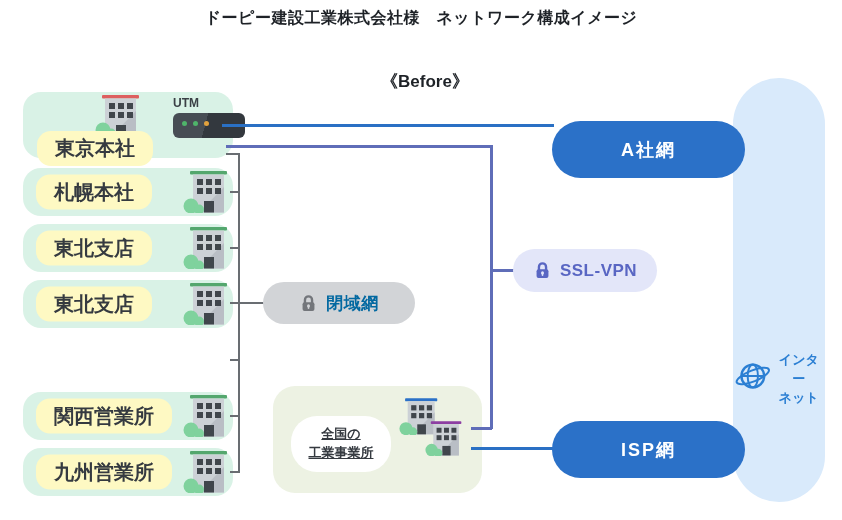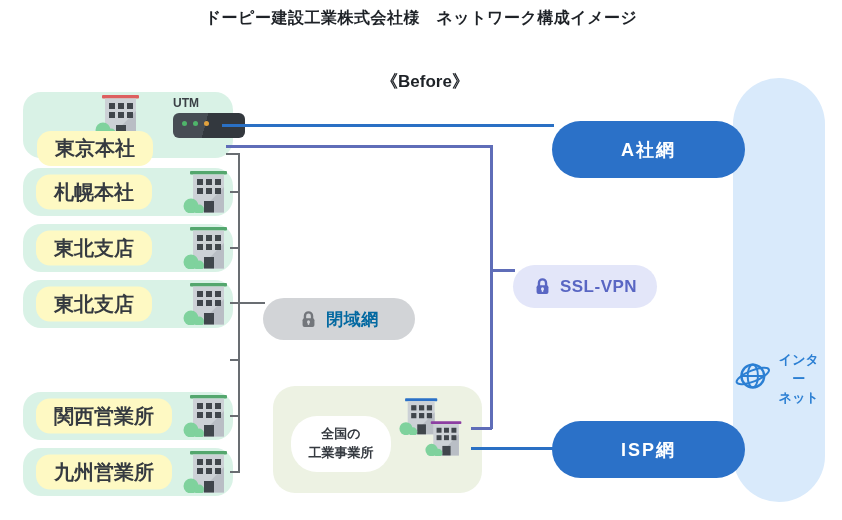--- a/index.html
+++ b/index.html
@@ -53,33 +53,33 @@
   .utm .led{position:absolute;top:8px;width:5px;height:5px;border-radius:50%;}
   .utm .led.g{background:#4fb56a;}
   .utm .led.o{background:#e2a23e;}
   .utm .l1{left:9px;} .utm .l2{left:20px;} .utm .l3{left:31px;}
   
   .plantbox{position:absolute;left:273px;top:386px;width:209px;height:107px;
     background:#edf2e3;border-radius:22px;}
   .plant-pill{
     position:absolute;left:18px;top:30px;min-width:68px;background:#fff;border-radius:26px;
     padding:9px 16px;text-align:center;font-size:13px;font-weight:bold;
-    color:#353a40;line-height:1.45;white-space:nowrap;
+    color:#353a40;line-height:1.45;white-space:nowrap;text-decoration:underline;
   }
   .plantbox .b1{left:126px;top:12px;}
   .plantbox .b2{left:152px;top:35px;}
   
   .line{position:absolute;}
   .line.blue{background:#2a70c4;}
   .line.slate{background:#5f6db8;}
   .line.gray{background:#696d72;}
   
   .netpill{
     position:absolute;display:flex;align-items:center;justify-content:center;gap:8px;
-    border-radius:22px;font-weight:bold;font-size:17px;letter-spacing:.5px;margin-top:16px;
+    border-radius:22px;font-weight:bold;font-size:17px;letter-spacing:.5px;
   }
   .netpill.closed{left:263px;top:282px;width:152px;height:42px;background:#d2d4d7;color:#0369a1;}
   .netpill.closed .keyhole{fill:#d2d4d7;}
   .netpill.vpn{left:513px;top:249px;width:144px;height:43px;background:#e3e6f9;color:#5966c3;}
   .netpill.vpn .keyhole{fill:#e3e6f9;}
   .bluepill{
     position:absolute;left:552px;width:193px;height:57px;border-radius:28.5px;
     background:#2b71c8;color:#fff;font-size:18px;font-weight:bold;letter-spacing:2px;
     display:flex;align-items:center;justify-content:center;
   }

